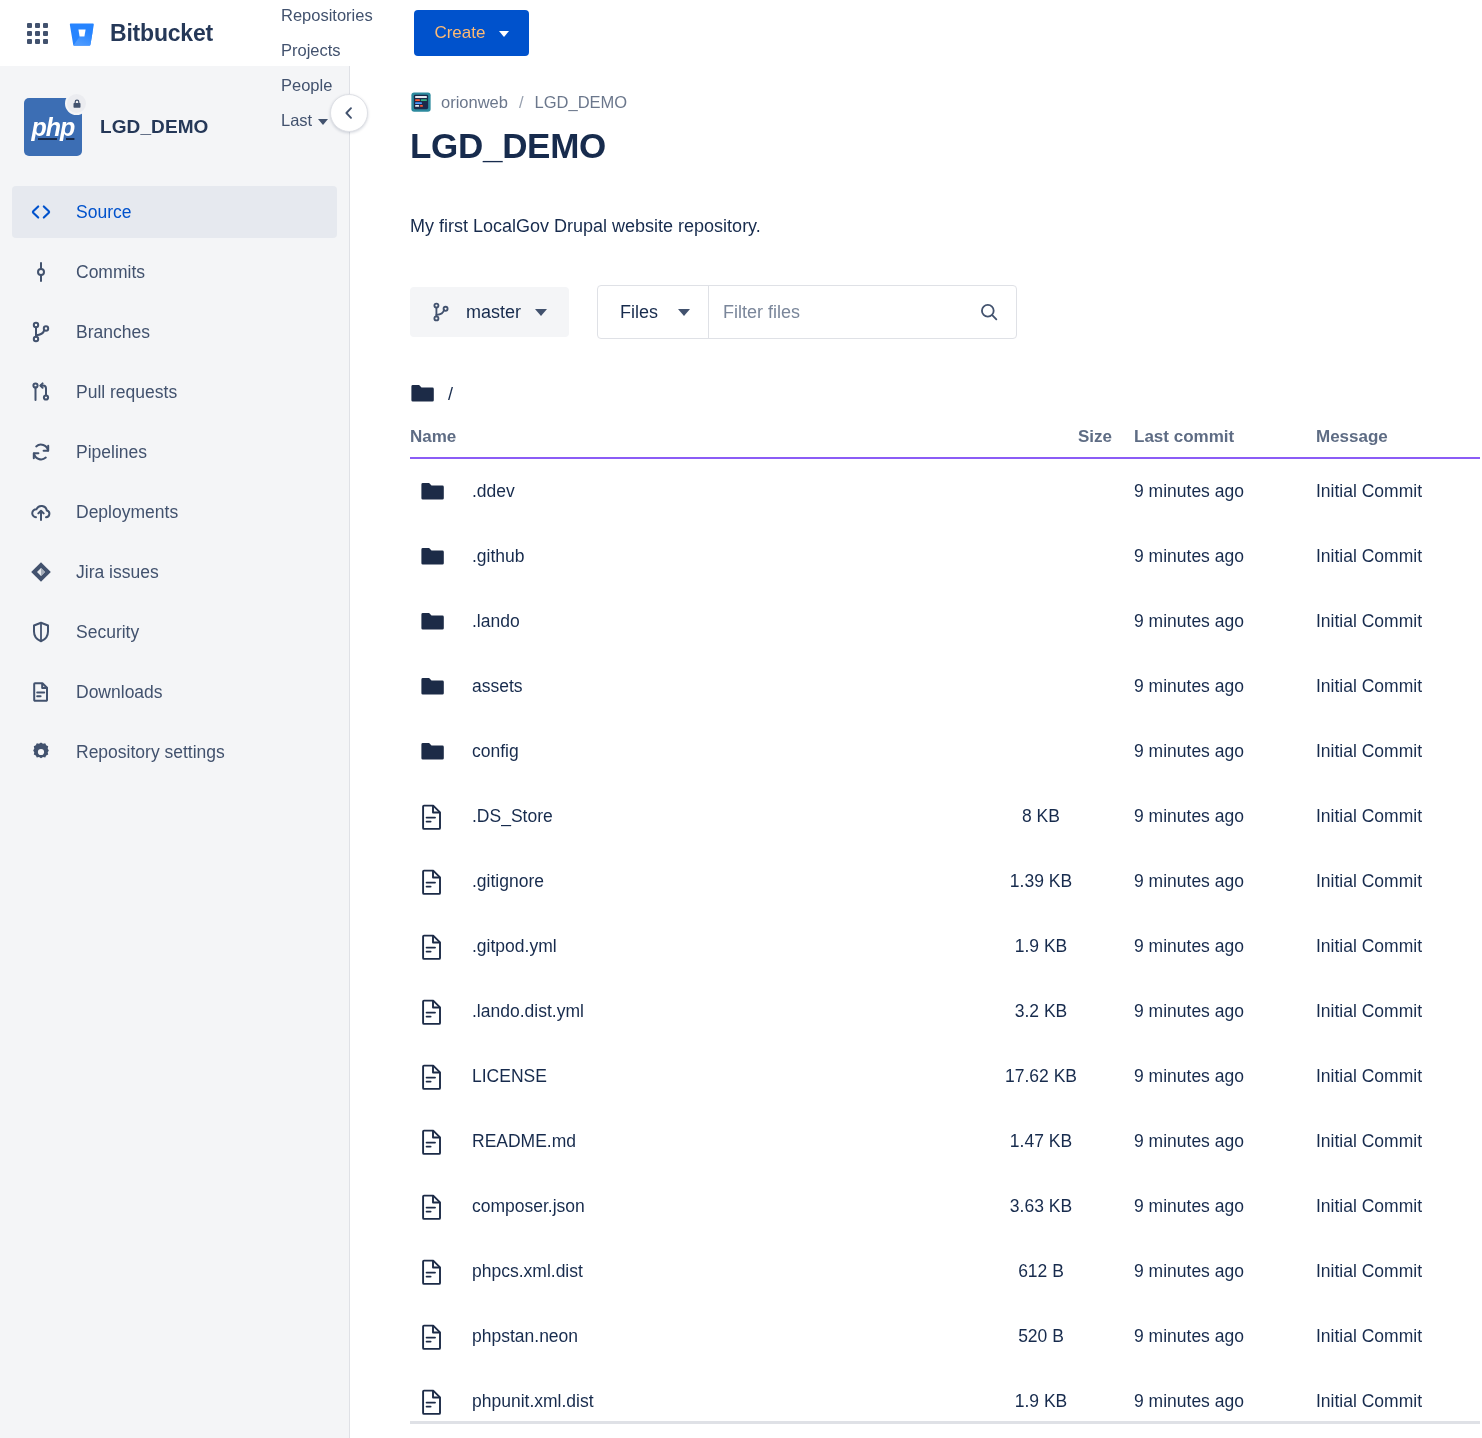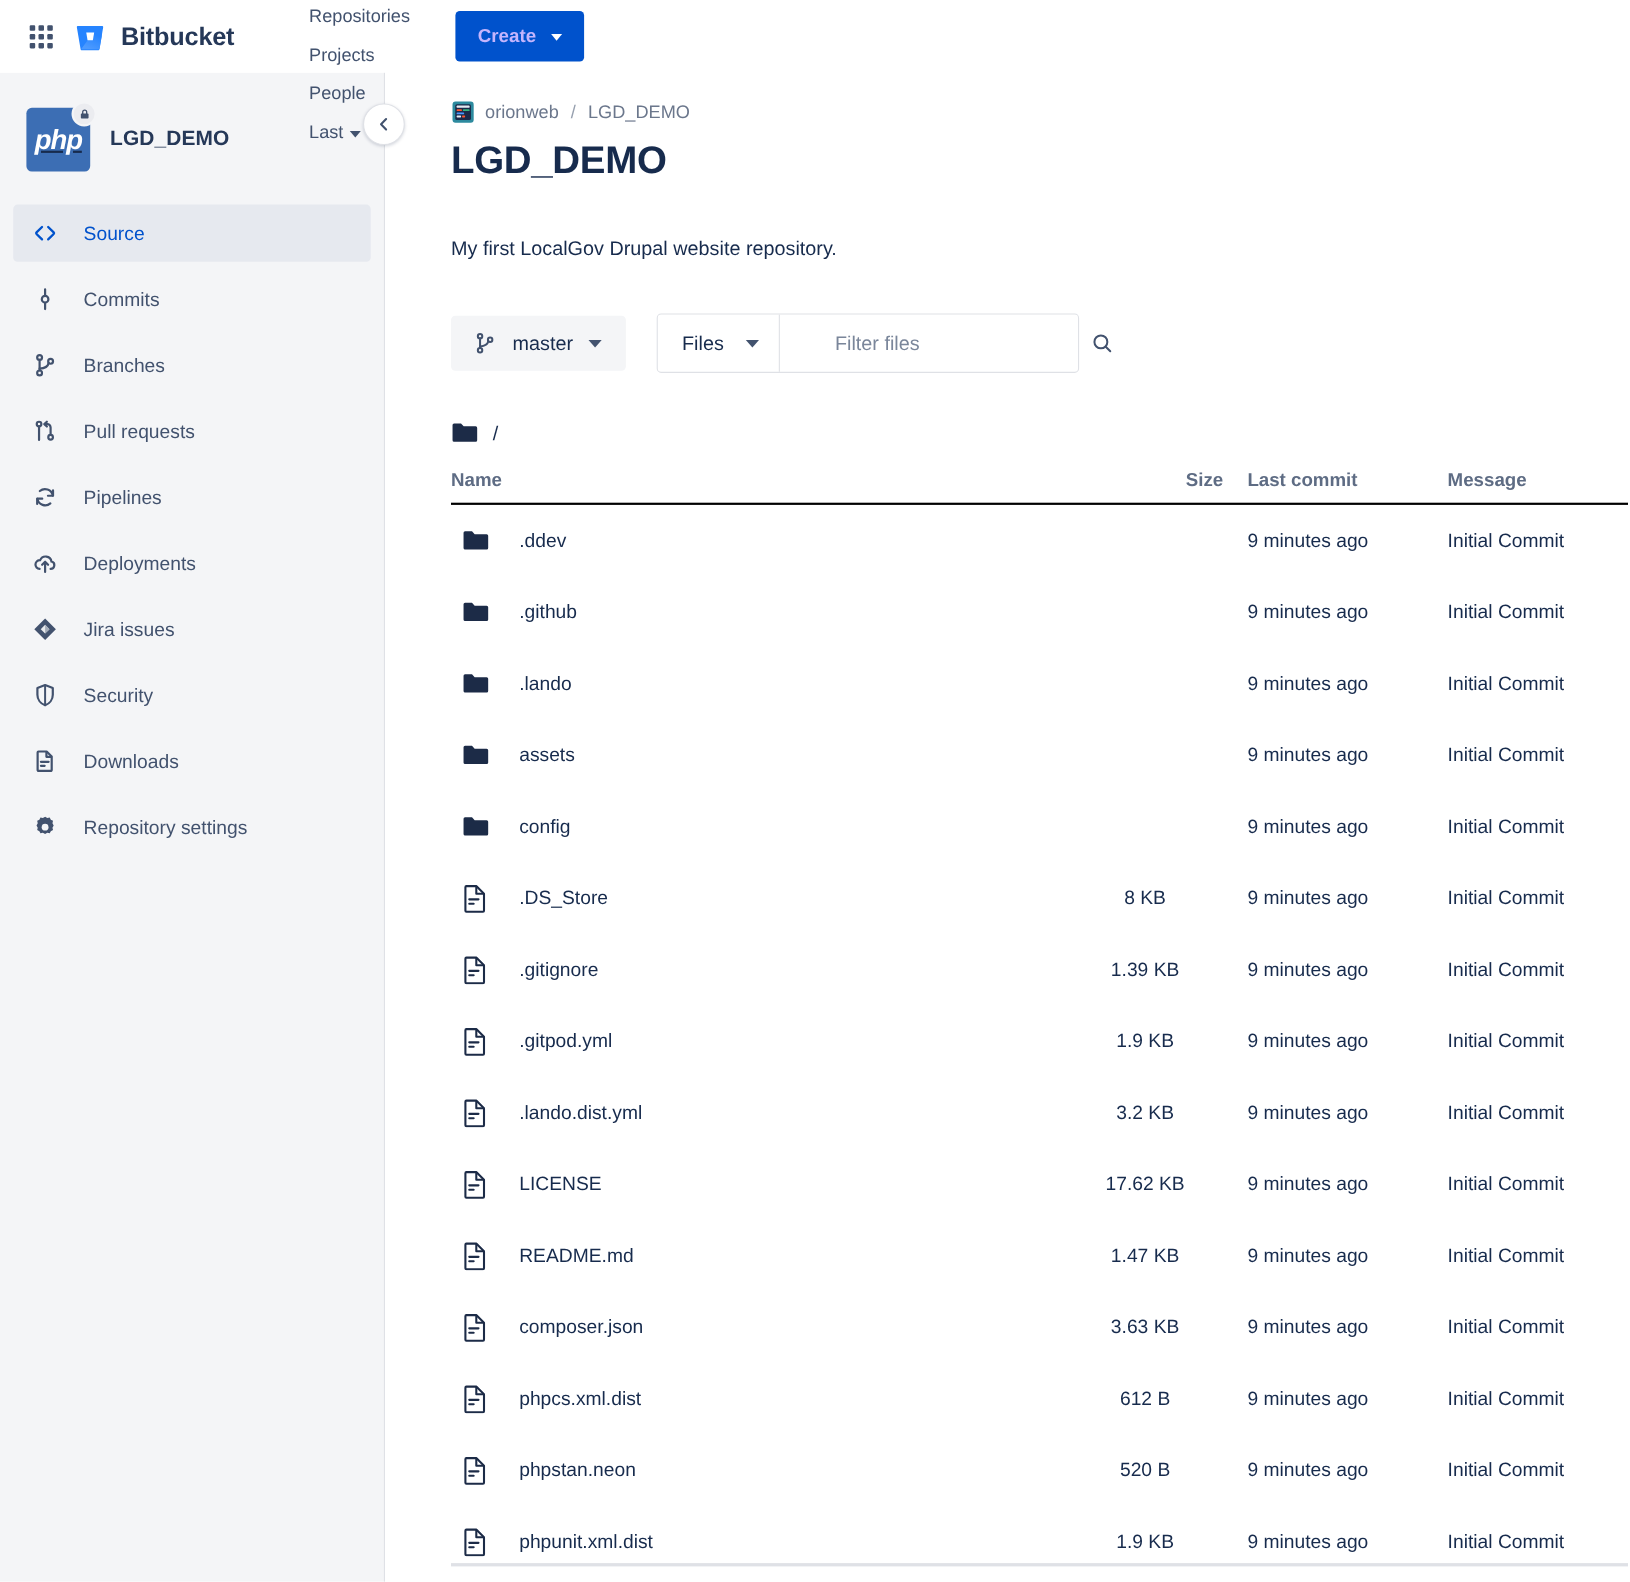--- a/index.html
+++ b/index.html
@@ -61,22 +61,22 @@
   .chev-down {
     width: 0; height: 0;
     border-left: 5px solid transparent;
     border-right: 5px solid transparent;
     border-top: 6px solid #42526E;
     display: inline-block;
     margin-top: 2px;
   }
   .create-btn {
     margin-left: 22px;
-    background: #0052CC; color: #c4b5fd;
-    font-size: 17px; font-weight: 700;
+    background: #0052CC; color: #fdba74;
+    font-size: 17px; font-weight: 400;
     border: none; border-radius: 4px;
     padding: 0 20px; height: 46px;
     display: flex; align-items: center; gap: 14px;
     cursor: pointer;
     font-family: "Liberation Sans", sans-serif;
   }
   .create-btn .chev-down { border-top-color: #ffffff; }
 
   
   .layout { display: flex; height: calc(1438px - 66px); }
@@ -187,23 +187,22 @@
     border-left: 6px solid transparent;
     border-right: 6px solid transparent;
     border-top: 7px solid #42526E;
   }
 
   .filter-group {
     display: flex; 
     border: 1px solid #DFE1E6;
     border-radius: 4px;
     height: 54px;
-    width: 384px;
+    width: 420px;
     background: #ffffff;
-    gap: 36px;
   }
   .files-drop {
     display: flex; align-items: center; gap: 20px;
     padding: 0 18px 0 22px;
     height: 100%;
     cursor: pointer;
     border-right: 1px solid #DFE1E6;
   }
   .files-drop .fl { font-size: 18px; color: #172B4D; }
   .filter-input-wrap {
@@ -222,21 +221,21 @@
     display: flex; align-items: center; gap: 12px;
     margin-top: 44px;
   }
   .path-row .slash { font-size: 18px; color: #172B4D; }
 
   
   .file-table { width: 1070px; margin-top: 22px; }
   .ft-head {
     display: flex; align-items: flex-end;
     padding-bottom: 10px;
-    border-bottom: 2px solid #000000;
+    border-bottom: 2px solid #8b5cf6;
   }
   .ft-head .th {
     font-size: 17px; font-weight: 700; color: #5E6C84;
   }
   .col-name { width: 560px; flex: 0 0 560px; }
   .col-size { width: 142px; flex: 0 0 142px; text-align: right; }
   .col-commit { width: 192px; flex: 0 0 192px; padding-left: 22px; }
   .col-msg { flex: 1 1 auto; padding-left: 12px; }
 
   .ft-row {

